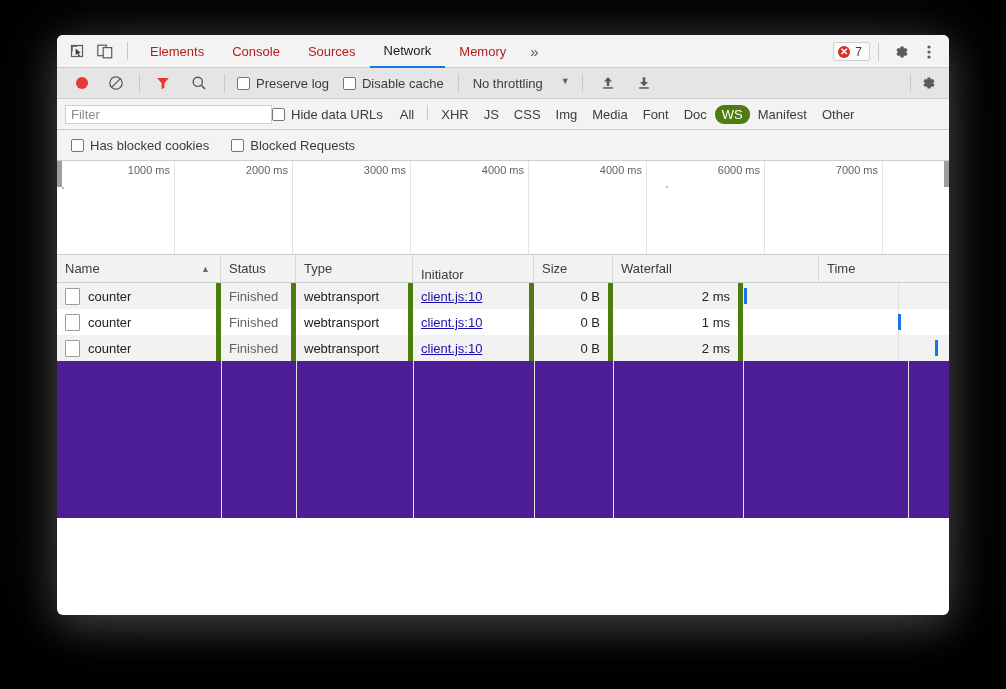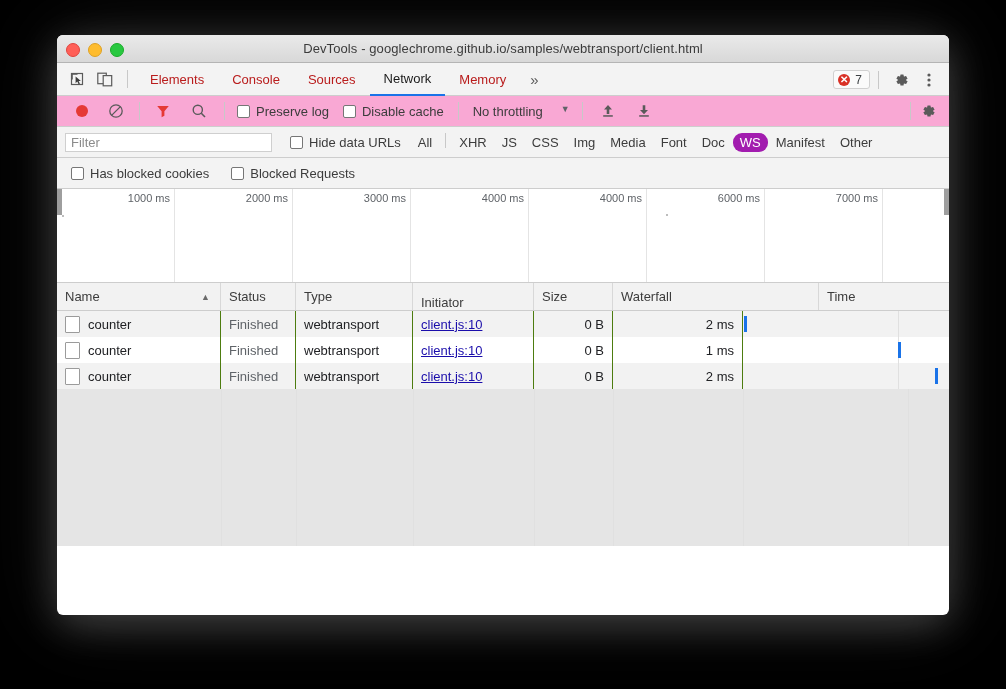--- a/index.html
+++ b/index.html
@@ -121,21 +121,21 @@
     line-height: 12px;
     text-align: center;
     font-weight: bold;
   }
   .err-count { font-size: 12px; color: #3c4043; }
 
   
   .toolbar {
     position: relative;
     height: 31px;
-    background: #f9a8d4;
+    background: #e5e5e5;
     border-bottom: 1px solid #cdcdcd;
     display: flex;
     align-items: center;
     padding: 0 8px;
     box-sizing: border-box;
   }
   .tool-btn {
     width: 26px; height: 24px;
     display: flex; align-items: center; justify-content: center;
     cursor: pointer;
@@ -195,21 +195,21 @@
   }
   .type-item {
     font-size: 13px;
     color: #3c3c3c;
     padding: 2px 7px;
     border-radius: 9px;
     cursor: pointer;
     white-space: nowrap;
   }
   .type-item.sel {
-    background: #a21caf;
+    background: #4d7c0f;
     color: #ffffff;
   }
   .type-div {
     width: 1px;
     height: 15px;
     background: #c8c8c8;
     margin: 0 5px;
   }
 
   
@@ -266,21 +266,21 @@
   .ov-dot {
     position: absolute;
     width: 2px; height: 2px;
     background: #bdbdbd;
   }
 
   
   .grid {
     position: relative;
     height: 263px;
-    background: #e5e5e5;
+    background: #4c1d95;
     overflow: hidden;
   }
   .grid-header {
     display: flex;
     height: 28px;
     background: #f2f2f2;
     border-bottom: 1px solid #cdcdcd;
     box-sizing: border-box;
   }
   .gh-cell {
@@ -310,21 +310,21 @@
     cursor: pointer;
   }
   .row.odd { background: #f2f2f2; }
   .row.even { background: #ffffff; }
   .cell {
     display: flex;
     align-items: center;
     font-size: 13px;
     color: #202124;
     padding: 0 8px;
-    border-right: 1px solid #4d7c0f;
+    border-right: 5px solid #4d7c0f;
     box-sizing: border-box;
     overflow: hidden;
     white-space: nowrap;
   }
   .cell.name { gap: 8px; padding-left: 8px; }
   .cell.status { color: #5f6368; }
   .cell.num { justify-content: flex-end; }
   .cell.wf { border-right: none; position: relative; padding: 0; }
   .doc-icon {
     width: 13px; height: 15px;
@@ -376,28 +376,20 @@
   .sb-sep { width: 1px; height: 14px; background: #c6c6c6; margin: 0 14px; }
 
   svg { display: block; }
 </style>
 </head>
 <body>
 
 <div id="screen">
   <div id="window">
 
-    <div class="titlebar">
-      <div class="traffic">
-        <div class="dot red"></div>
-        <div class="dot yellow"></div>
-        <div class="dot green"></div>
-      </div>
-      <div class="title-text">DevTools - googlechrome.github.io/samples/webtransport/client.html</div>
-    </div>
 
     <div class="tabbar">
       <div class="tb-icon">
         <svg width="15" height="15" viewBox="0 0 15 15">
           <path d="M1.5 1.5 h6 v1.3 h-4.7 v4.7 h-1.3 z" fill="#5a5a5a"></path>
           <path d="M1.5 13.5 v-6 h1.3 v4.7 h4.7 v1.3 z" fill="#5a5a5a" opacity="0"></path>
           <rect x="1.5" y="1.5" width="11" height="11" fill="none" stroke="#5a5a5a" stroke-width="1.2"></rect>
           <path d="M5.6 4.6 L5.6 11.2 L7.3 9.6 L8.6 12.3 L9.9 11.7 L8.6 9.1 L10.9 9.1 Z" fill="#3c3c3c"></path>
         </svg>
       </div>
@@ -493,21 +485,21 @@
       <div class="tool-btn" style="position:absolute; right:8px;">
         <svg width="16" height="16" viewBox="0 0 16 16">
           <path fill="#5a5a5a" d="M8 5.2a2.8 2.8 0 100 5.6 2.8 2.8 0 000-5.6zm0 4.3a1.5 1.5 0 110-3 1.5 1.5 0 010 3z"></path>
           <path fill="#5a5a5a" d="M14.3 9.1l-1.2-.7a5.2 5.2 0 000-.8l1.2-.7a.4.4 0 00.15-.5l-1.2-2.1a.4.4 0 00-.48-.18l-1.3.5a5 5 0 00-.7-.4l-.2-1.4a.4.4 0 00-.4-.33H7.8a.4.4 0 00-.4.33l-.2 1.4a5 5 0 00-.7.4l-1.3-.5a.4.4 0 00-.48.18L3.5 6.4a.4.4 0 00.15.5l1.2.7a5.2 5.2 0 000 .8l-1.2.7a.4.4 0 00-.15.5l1.22 2.1a.4.4 0 00.48.18l1.3-.5c.22.15.46.29.7.4l.2 1.4c.03.19.2.33.4.33h2.4c.2 0 .37-.14.4-.33l.2-1.4c.24-.11.48-.25.7-.4l1.3.5c.18.07.39 0 .48-.18l1.22-2.1a.4.4 0 00-.15-.5z"></path>
         </svg>
       </div>
     </div>
 
     <div class="filterbar">
       <input class="filter-input" type="text" placeholder="Filter" style="">
-      <div class="cb-wrap" style="margin-left:18px; margin-right:10px;">
+      <div class="cb-wrap" style="margin-right:10px;">
         <span class="cbox"></span>
         <span class="cb-label">Hide data URLs</span>
       </div>
       <div class="type-list">
         <span class="type-item">All</span>
         <span class="type-div"></span>
         <span class="type-item">XHR</span>
         <span class="type-item">JS</span>
         <span class="type-item">CSS</span>
         <span class="type-item">Img</span>

